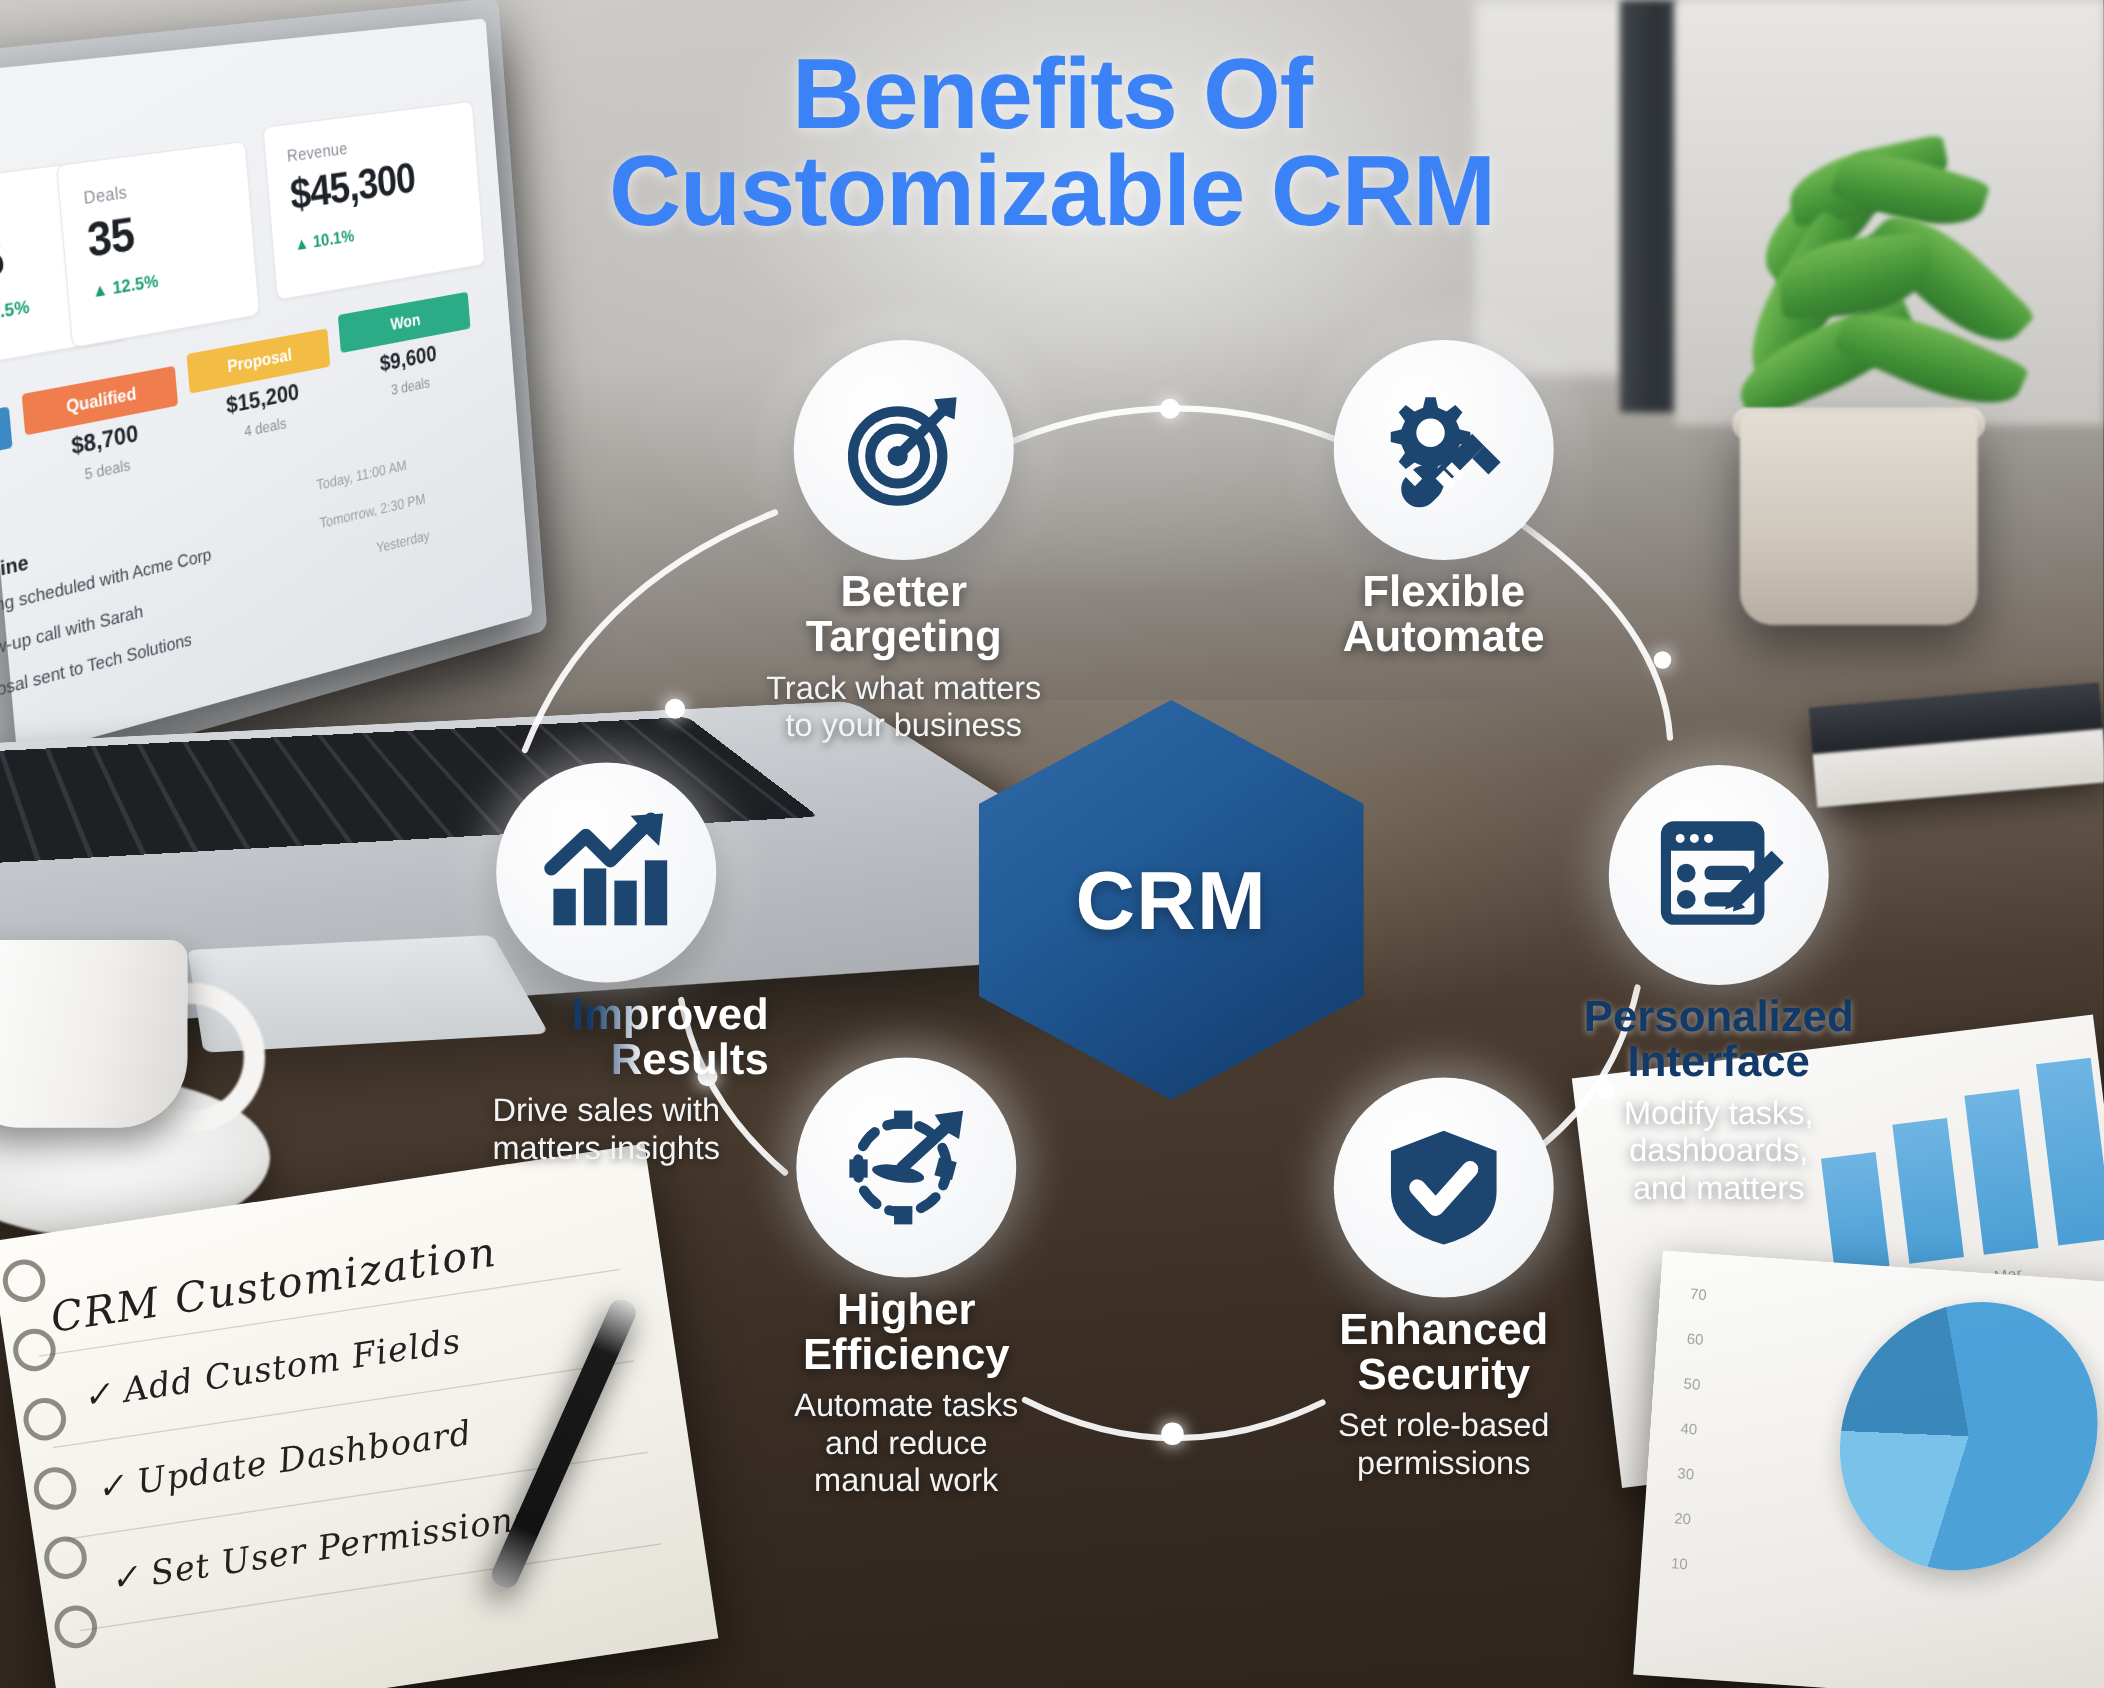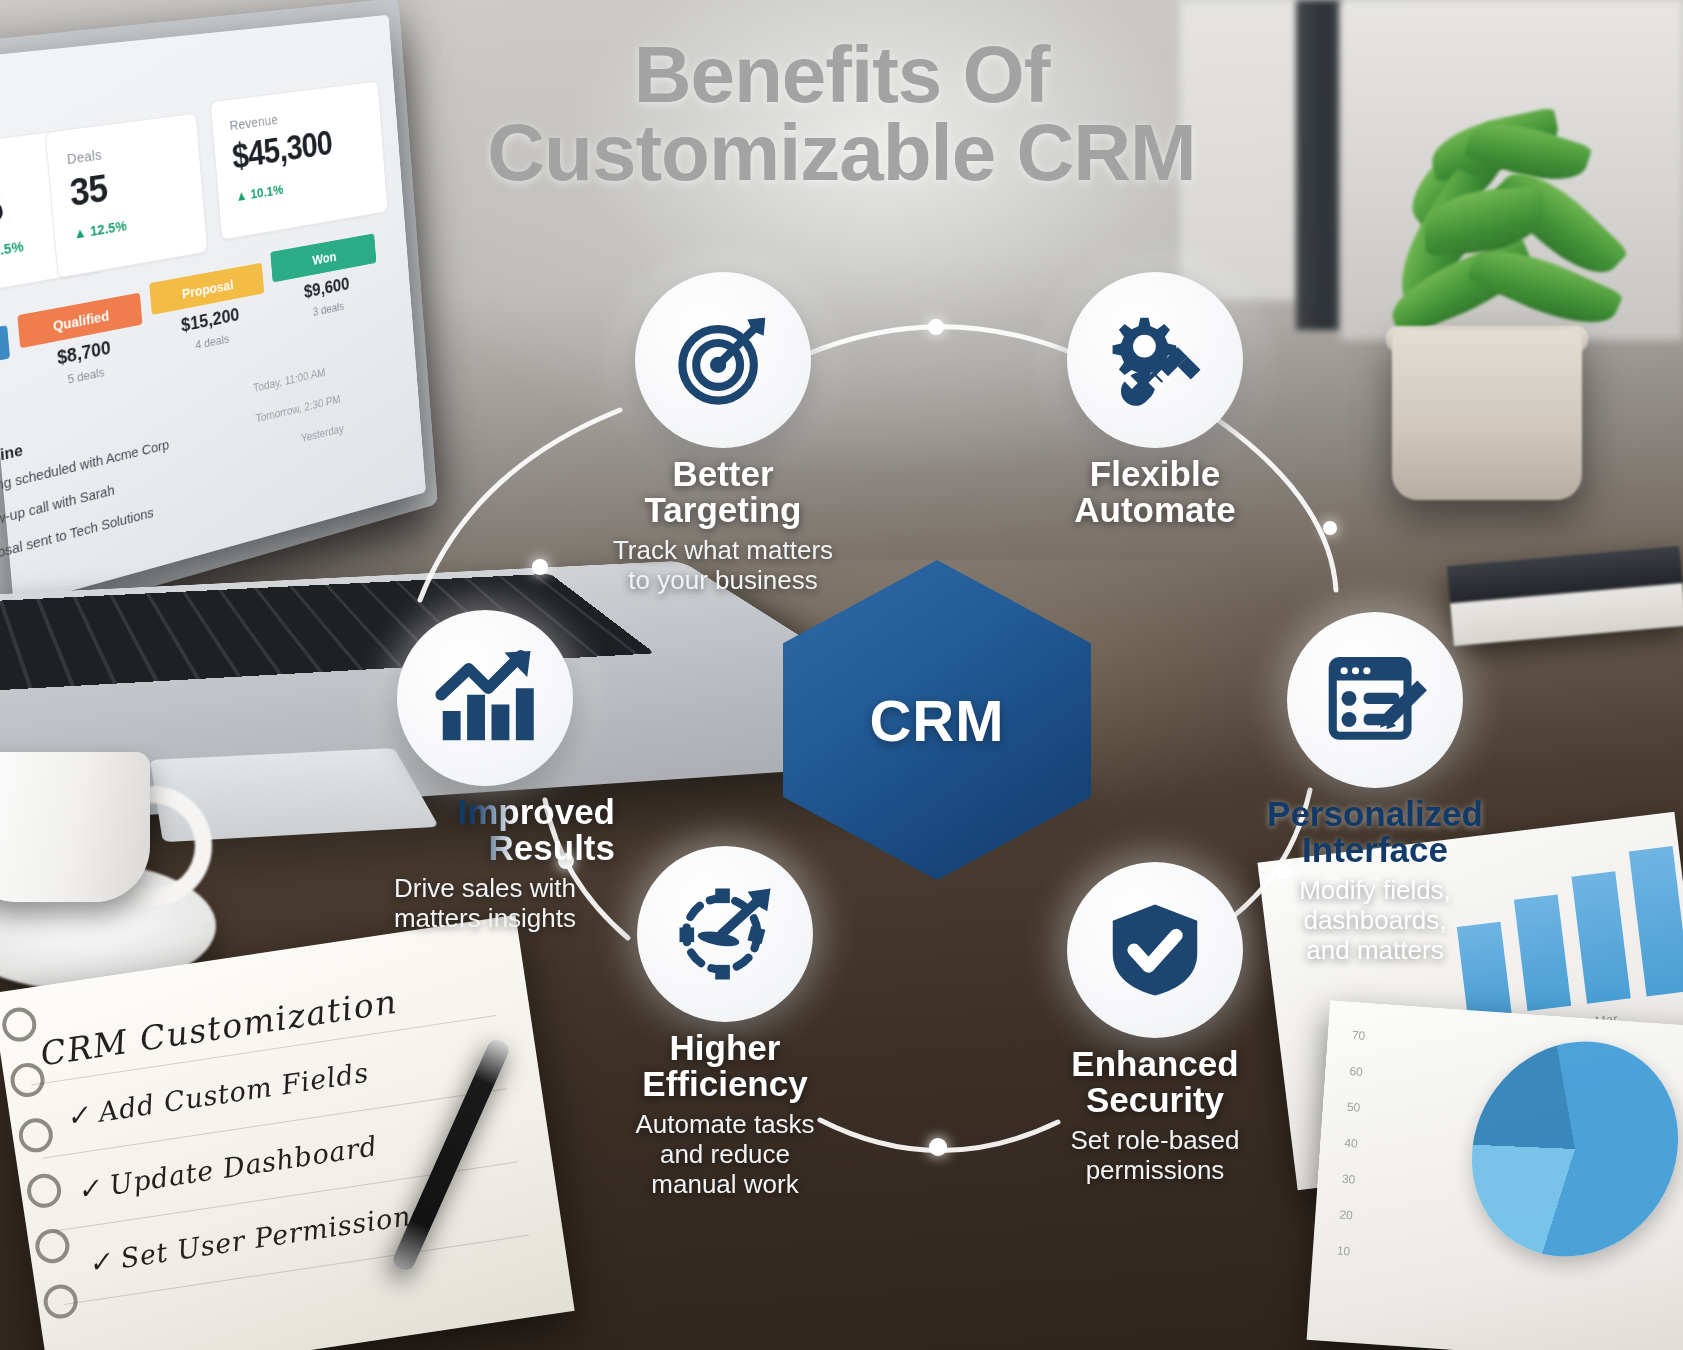--- a/index.html
+++ b/index.html
@@ -181,37 +181,37 @@
     position:absolute;left:1450px;top:556px;width:233px;height:80px;
     background:linear-gradient(180deg,#3b3f46,#23262b 45%,#e9e7e3 48%,#d7d4cf 100%);
     transform:rotate(-5deg);filter:blur(1px);
     box-shadow:0 10px 24px rgba(0,0,0,.5);
   }
 
   
   .title{
     position:absolute;left:0;right:0;top:36px;text-align:center;
     font-size:80px;line-height:.98;font-weight:700;letter-spacing:-1px;
-    color:#a3a3a3;
+    color:#3b82f6;
     text-shadow:0 2px 10px rgba(255,255,255,.55);
   }
   .title .l2{display:block;}
 
   svg.arcs{position:absolute;left:0;top:0;width:1683px;height:1350px;pointer-events:none;}
 
   .hex-wrap{position:absolute;left:783px;top:560px;width:308px;height:320px;}
   .hex{
     position:absolute;inset:0;
     background:linear-gradient(145deg,#2e6aa8 0%,#235c98 38%,#17457a 78%,#123c6b 100%);
     clip-path:polygon(50% 0%,100% 26%,100% 74%,50% 100%,0% 74%,0% 26%);
     filter:drop-shadow(0 16px 34px rgba(0,0,0,.55));
   }
   .hex-label{
     position:absolute;inset:0;display:flex;align-items:center;justify-content:center;
-    color:#fff;font-size:58px;font-weight:700;letter-spacing:1px;
+    color:#fff;font-size:66px;font-weight:700;letter-spacing:1px;
     text-shadow:0 3px 10px rgba(0,0,0,.35);
   }
 
   .node{position:absolute;width:260px;text-align:center;}
   .bubble{
     width:176px;height:176px;border-radius:50%;margin:0 auto;
     background:radial-gradient(circle at 38% 30%,#ffffff,#f4f5f7 72%,#e6e8ea 100%);
     display:flex;align-items:center;justify-content:center;
     box-shadow:0 0 34px 10px rgba(255,255,255,.35),0 12px 30px rgba(0,0,0,.4);
   }
@@ -444,21 +444,21 @@
           <rect x="25" y="27.5" width="22" height="7" rx="3"></rect>
           <circle cx="16" cy="44" r="4.6"></circle>
           <rect x="25" y="40.5" width="17" height="7" rx="3"></rect>
           <path d="M58 20 l6 6 -20 20 -9 3 3-9 z" fill="#1c456f"></path>
           <path d="M40 43 l5 5 -6 2 z" fill="#1c456f"></path>
         </g>
       </svg>
     </div>
     <div class="n-title">Personalized Interface</div>
     <div class="n-desc">
-      <span>Modify fields,</span><br>
+      <span>Modify tasks,</span><br>
       <span>dashboards,</span><br>
       <span>and matters</span>
     </div>
   </div>
 
   <div class="node" id="node-security">
     <div class="bubble">
       <svg viewBox="0 0 64 64">
         <path d="M32 4 L58 14 v20 c0 14-11 22-26 26 C17 56 6 48 6 34 V14 Z" fill="#1c456f"></path>
         <path d="M19 32 l9 10 17-19" fill="none" stroke="#ffffff" stroke-width="8" stroke-linecap="round" stroke-linejoin="round"></path>

